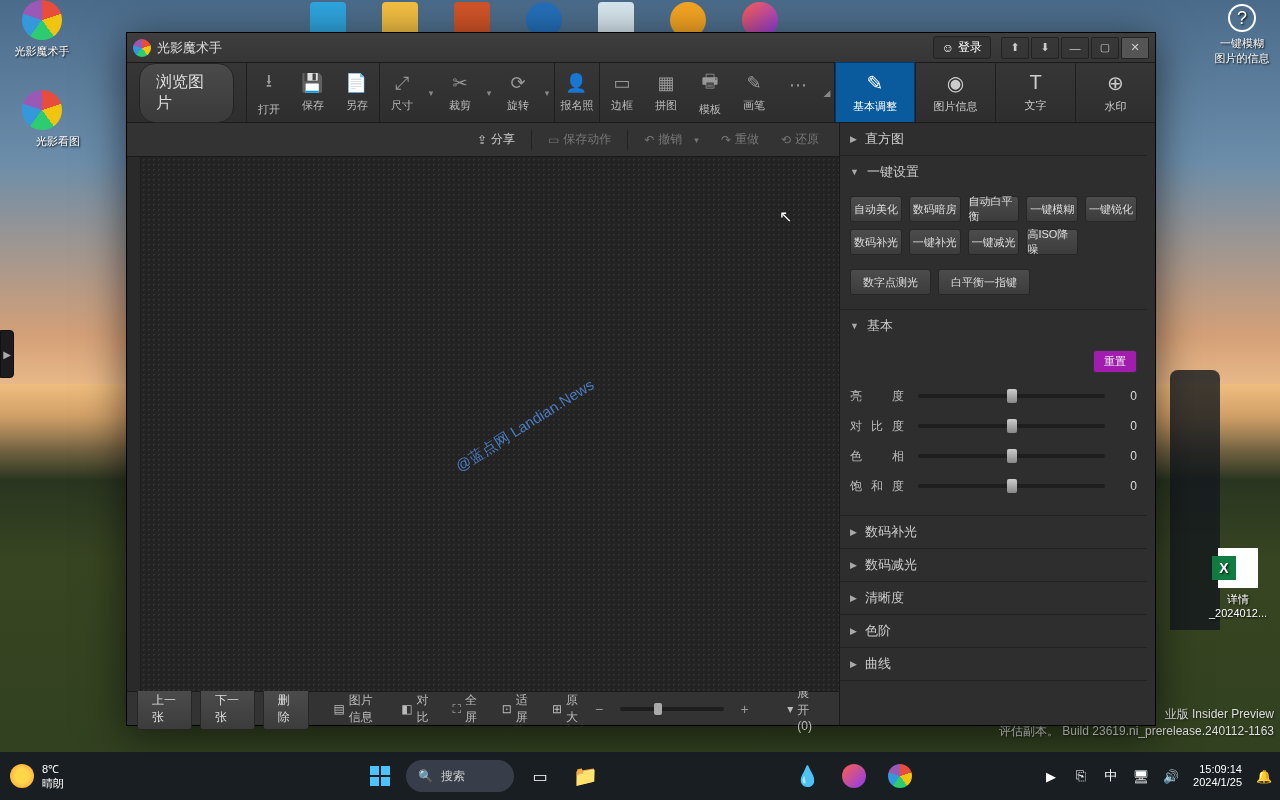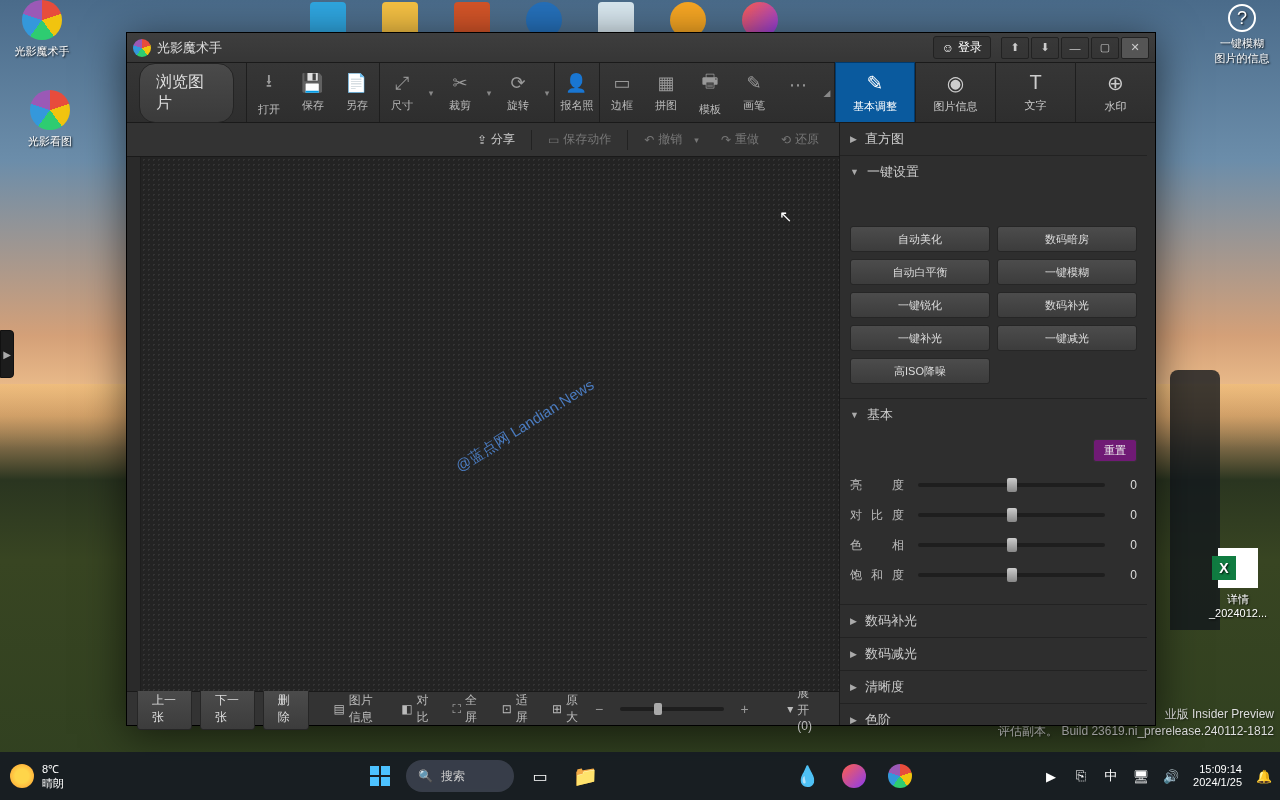--- a/index.html
+++ b/index.html
@@ -7,21 +7,21 @@
 
 
 .wallpaper { position: absolute; inset: 0; background: linear-gradient(to bottom, #4a6b8a 0%, #6b8daa 20%, #d4a078 42%, #e8b888 48%, #c89868 52%, #2a3520 60%, #384522 70%, #304020 100%); }
 .wallpaper::before { content:""; position:absolute; left:0; right:0; top:48%; height:8%; background: linear-gradient(to bottom, rgba(255,200,100,0.3), transparent); }
 .wallpaper::after { content:""; position:absolute; right:60px; top:370px; width:50px; height:260px; background: rgba(20,25,30,0.8); border-radius: 8px 8px 0 0; }
 
 
 .desktop-icon { position: absolute; width: 76px; text-align: center; color: #fff; font-size: 11px; text-shadow: 1px 1px 2px #000; cursor: pointer; }
 .desktop-icon .ico { width:40px; height:40px; margin:0 auto 4px; border-radius:50%; display:flex; align-items:center; justify-content:center; }
 .desktop-icon.nEO { left:4px; top:0px; }
-.desktop-icon.nEO2 { left:12px; top:90px; }
+.desktop-icon.nEO2 { left:4px; top:90px;text-align:right; }
 .desktop-icon.excel { left:1200px; top:548px; }
 .pinwheel { background: conic-gradient(#e74c3c 0 72deg,#f1c40f 72deg 144deg,#2ecc71 144deg 216deg,#3498db 216deg 288deg,#9b59b6 288deg 360deg); }
 .excel-ico { width:40px; height:40px; margin:0 auto 4px; display:flex; align-items:center; justify-content:center; background:#fff; position:relative;}
 .excel-ico::before { content:"X"; position:absolute; left:-6px; width:24px; height:24px; background:#107c41; color:#fff; font-weight:bold; display:flex; align-items:center; justify-content:center; font-size:14px;}
 
 
 .info-panel { position:absolute; right:6px; top:4px; width:64px; color:#fff; text-align:center; font-size:11px; text-shadow:1px 1px 2px #000;}
 .info-panel .qm { width:28px; height:28px; margin:0 auto 4px; border:2px solid #fff; border-radius:50%; font-size:18px; line-height:24px;}
 
 
@@ -83,26 +83,26 @@
 
 .panel { width:316px; background:#2e2e2e; border-left:1px solid #1a1a1a; display:flex; flex-direction:column; overflow:hidden;}
 .panel-inner { flex:1; overflow-y:auto; padding-right:8px;}
 .panel-inner::-webkit-scrollbar { width:10px;}
 .panel-inner::-webkit-scrollbar-track { background:#252525;}
 .panel-inner::-webkit-scrollbar-thumb { background:#4a4a4a; border-radius:4px;}
 .section { border-bottom:1px solid #222;}
 .sec-header { height:32px; display:flex; align-items:center; gap:8px; padding:0 10px; color:#ccc; font-size:13px; cursor:pointer;}
 .sec-header .tri { font-size:9px; color:#aaa;}
 .sec-body { padding:8px 10px 14px;}
-.btn-grid { display:grid; grid-template-columns:repeat(2,1fr); gap:7px;margin-top:30px;}
+.btn-grid { display:grid; grid-template-columns:repeat(5,1fr); gap:7px;}
 .qb { height:26px; background:linear-gradient(to bottom,#4c4c4c,#3c3c3c); border:1px solid #262626; border-radius:3px; color:#ddd; font-size:11px; display:flex; align-items:center; justify-content:center; cursor:pointer;}
 .btn-row2 { display:flex; gap:7px; margin-top:14px;}
 .btn-row2 .qb { flex:0 0 auto; padding:0 12px;}
 .reset-row { display:flex; justify-content:flex-end; margin-bottom:8px;}
-.reset-btn { padding:3px 10px; background:#701a75; border:1px solid #333; border-radius:3px; color:#eee; font-size:11px; cursor:pointer;}
+.reset-btn { padding:3px 10px; background:#a21caf; border:1px solid #333; border-radius:3px; color:#eee; font-size:11px; cursor:pointer;}
 .slider-row { display:flex; align-items:center; gap:8px; height:30px;}
 .slider-label { width:60px; color:#bbb; font-size:12px; letter-spacing:6px; text-align-last:justify;}
 .slider-track { flex:1; height:4px; background:#1e1e1e; border-radius:2px; position:relative;}
 .slider-thumb { position:absolute; left:50%; top:-5px; width:10px; height:14px; background:linear-gradient(to bottom,#ccc,#888); border-radius:2px; transform:translateX(-50%);}
 .slider-val { width:24px; text-align:right; color:#ddd; font-size:12px;}
 
 
 .btmbar { height:34px; background:#333; border-top:1px solid #1a1a1a; display:flex; align-items:center; padding:0 10px; gap:8px;}
 .navbtn { padding:3px 14px; background:linear-gradient(to bottom,#4c4c4c,#3c3c3c); border:1px solid #262626; border-radius:3px; color:#ddd; font-size:12px; cursor:pointer;}
 .btm-spacer { flex:1;}
@@ -130,21 +130,21 @@
 </div>
 
 <div class="info-panel">
   <div class="qm">?</div>
   <div>一键模糊</div>
   <div>图片的信息</div>
 </div>
 
 <div class="insider">
   <div>业版 Insider Preview</div>
-  <div>评估副本。 Build 23619.ni_prerelease.240112-1812</div>
+  <div>评估副本。 Build 23619.ni_prerelease.240112-1163</div>
 </div>
 
 <div class="ql">
   <div class="ql-item" style="background:#2fa6e0"></div>
   <div class="ql-item" style="background:#f4c043"></div>
   <div class="ql-item" style="background:#d35428"></div>
   <div class="ql-item" style="background:#2570ba;border-radius:50%"></div>
   <div class="ql-item" style="background:#d8e7ef"></div>
   <div class="ql-item" style="background:#f6a623;border-radius:50%"></div>
   <div class="ql-item" style="background:linear-gradient(135deg,#ff5f4c,#8a3cf0);border-radius:50%"></div>
@@ -342,20 +342,24 @@
               <div class="qb">自动美化</div>
               <div class="qb">数码暗房</div>
               <div class="qb">自动白平衡</div>
               <div class="qb">一键模糊</div>
               <div class="qb">一键锐化</div>
               <div class="qb">数码补光</div>
               <div class="qb">一键补光</div>
               <div class="qb">一键减光</div>
               <div class="qb">高ISO降噪</div>
             </div>
+            <div class="btn-row2">
+              <div class="qb">数字点测光</div>
+              <div class="qb">白平衡一指键</div>
+            </div>
           </div>
         </div>
         <div class="section">
           <div class="sec-header">
               <span class="tri">▼</span>
               <span>基本</span>
             </div>
           <div class="sec-body">
             <div class="reset-row">
                 <div class="reset-btn">重置</div>

